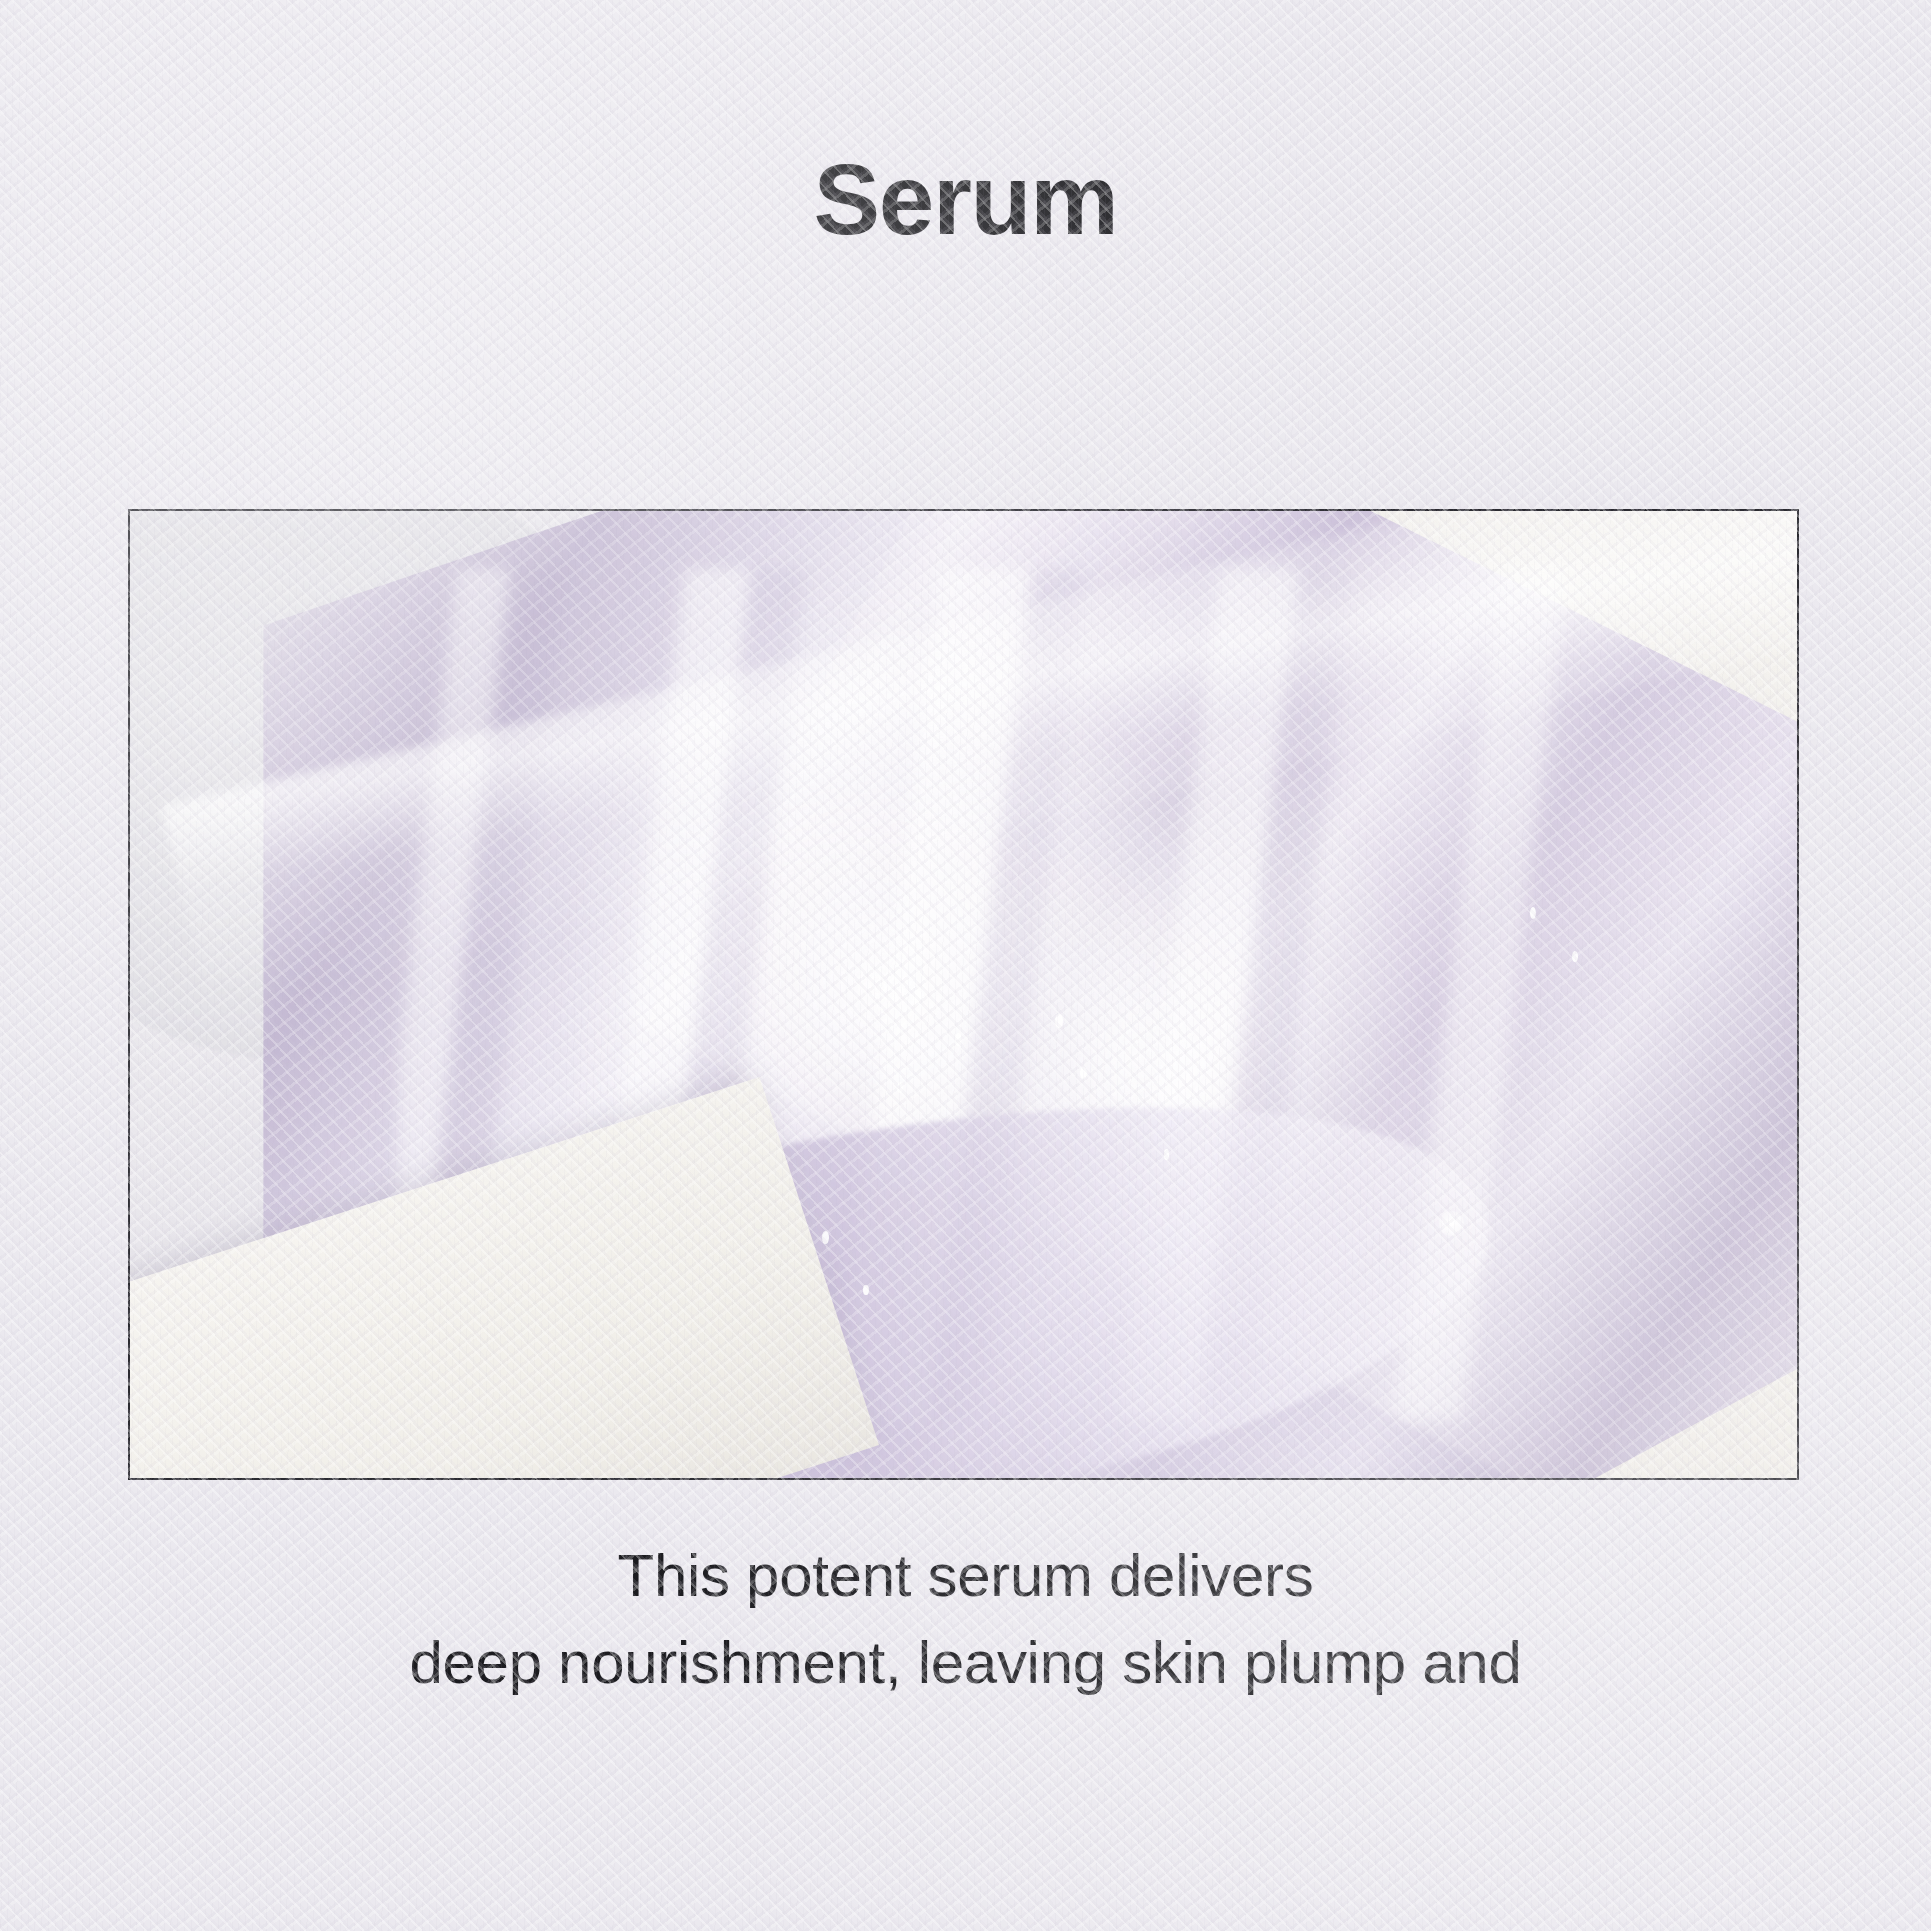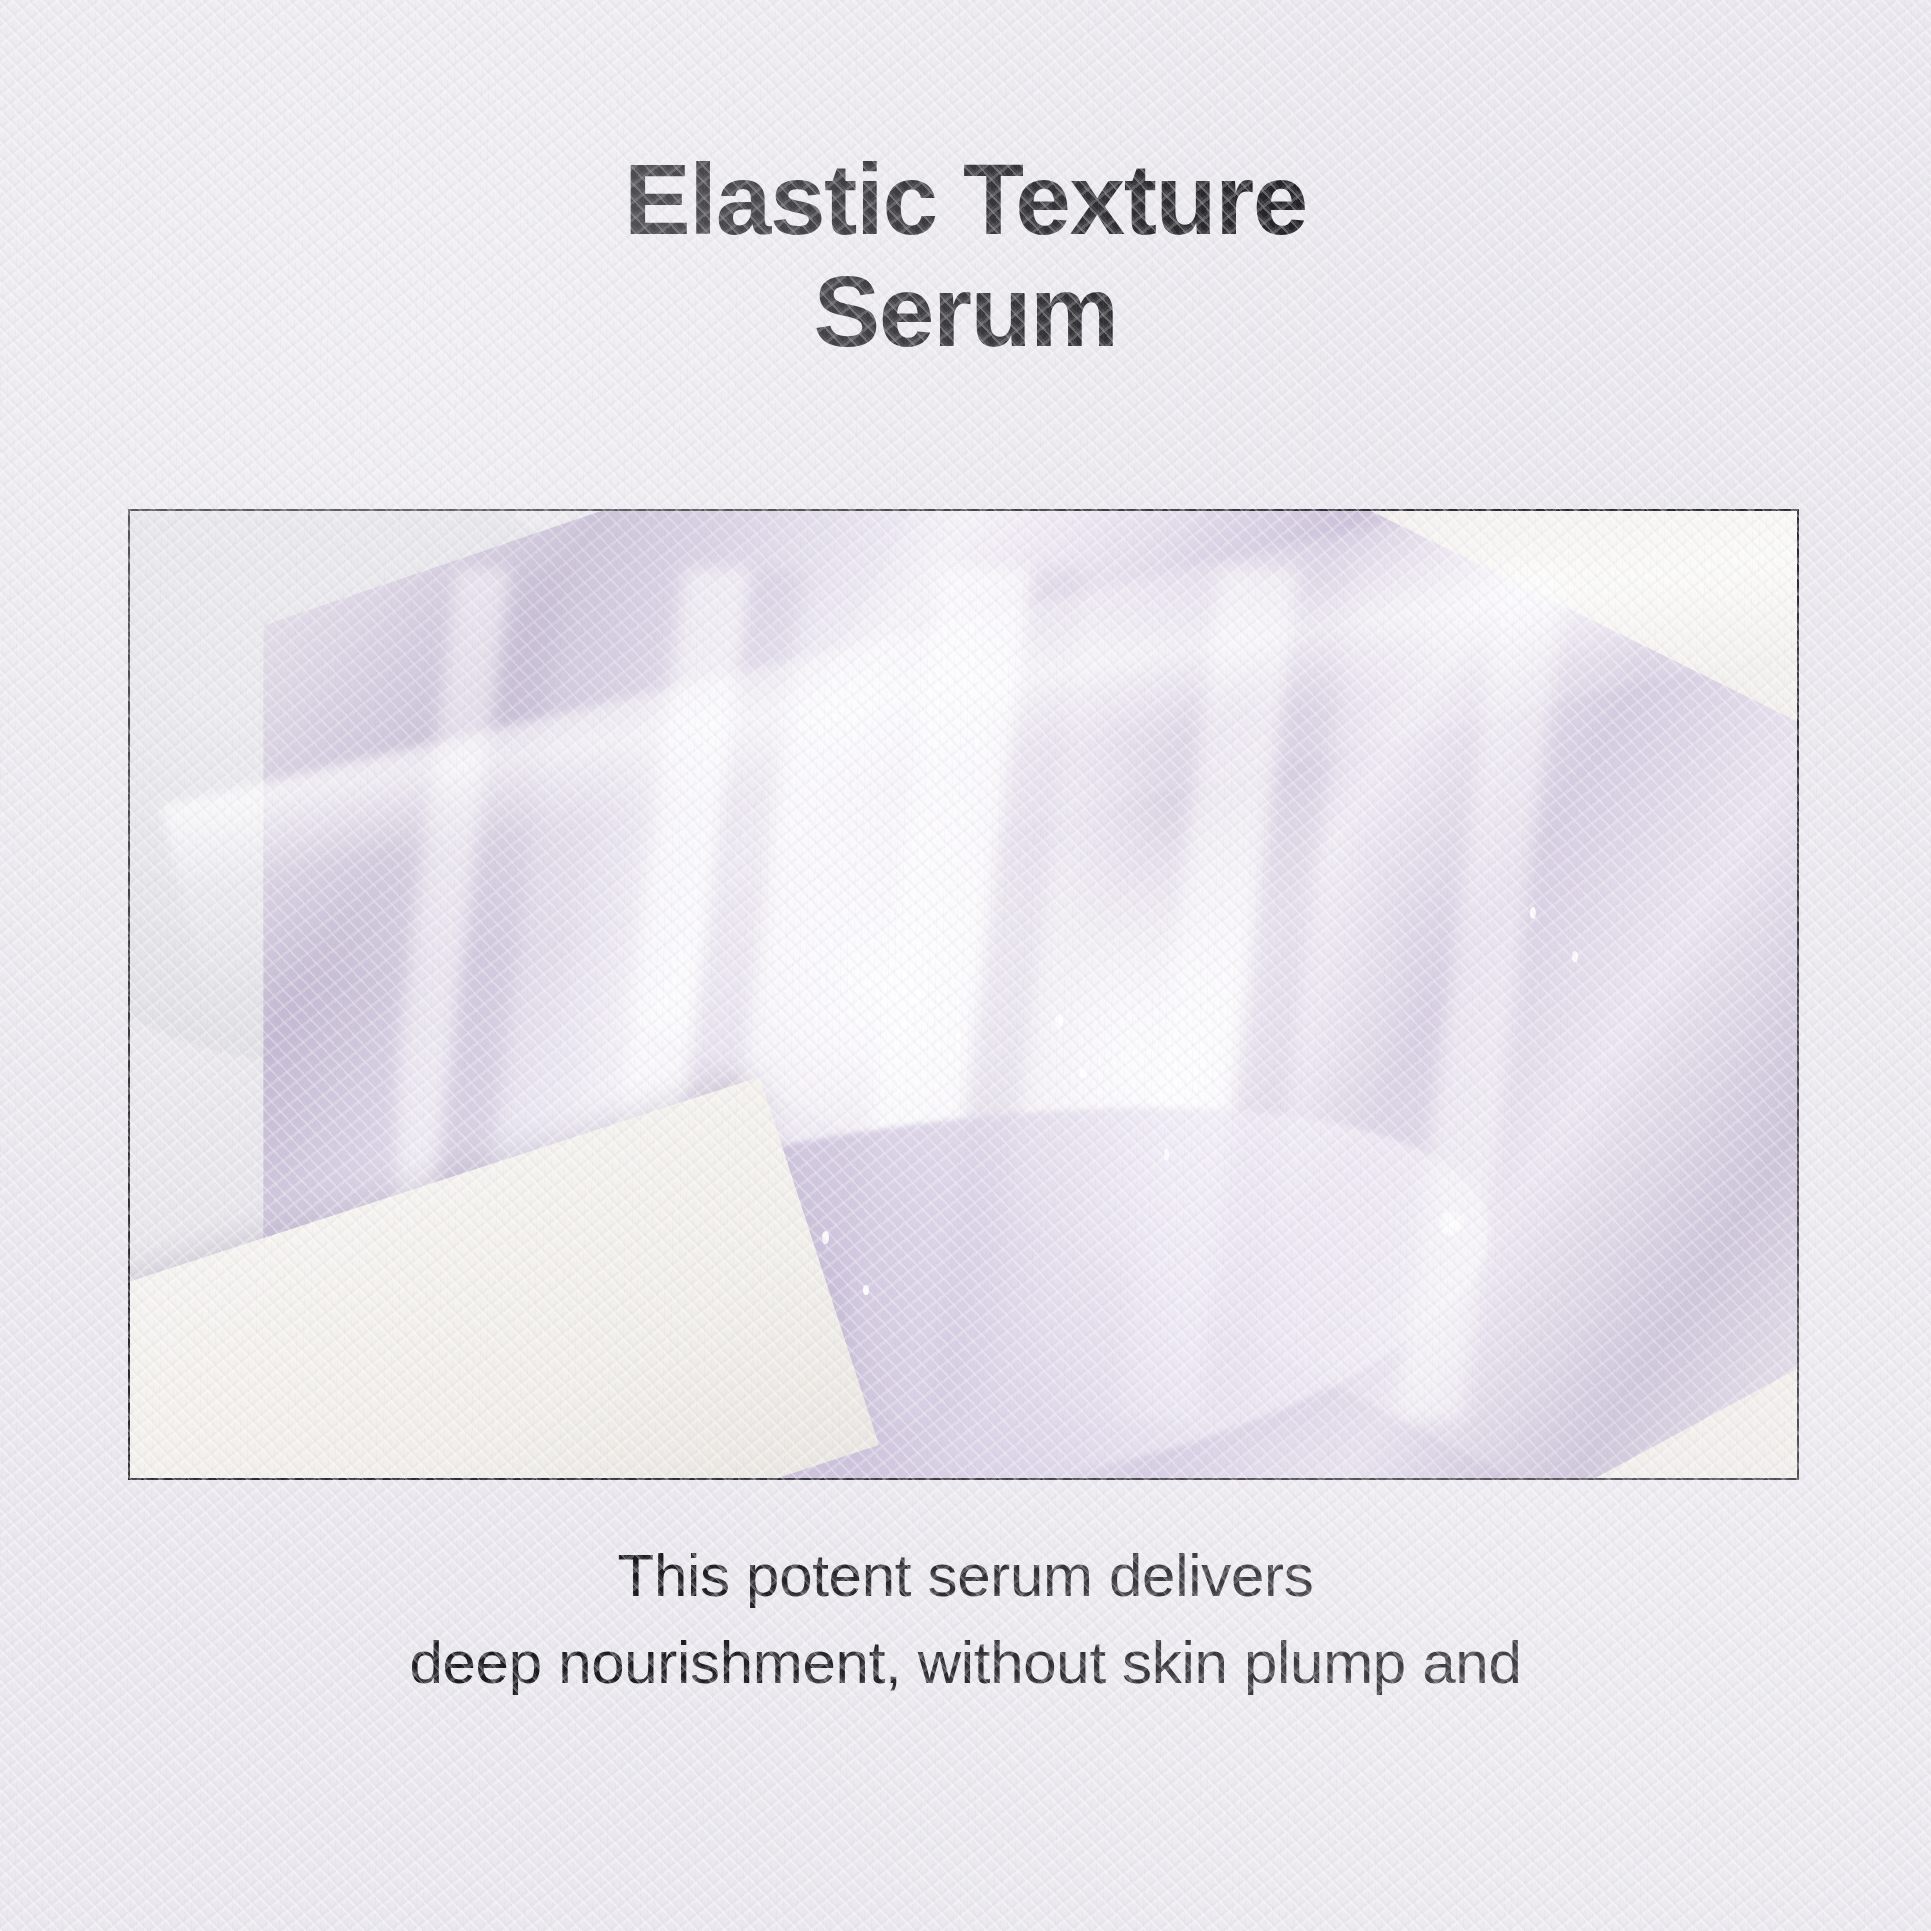--- a/index.html
+++ b/index.html
@@ -235,21 +235,20 @@
     z-index:6;
   }
   .caption .ln{ display:block; }
 </style>
 </head>
 <body>
 
 <div class="page">
 
   <h1 class="headline">
-    <span class="ln">Elastic Texture</span>
     <span class="ln">Serum</span>
   </h1>
 
   <figure class="photo-frame">
     <div class="photo">
 
       <div class="layer-base"></div>
 
       <div class="blob-left"></div>
       <div class="blob-right"></div>
@@ -277,19 +276,19 @@
       <span class="pkg-text pkg-bl-1">5-P</span>
       <span class="pkg-text pkg-bl-2">SLO</span>
       <span class="pkg-text pkg-bl-3">50 m</span>
 
       <div class="carton2"></div>
     </div>
   </figure>
 
   <p class="caption">
     <span class="ln">This potent serum delivers</span>
-    <span class="ln">deep nourishment, without skin plump and</span>
+    <span class="ln">deep nourishment, leaving skin plump and</span>
   </p>
 
 </div>
 
 <div class="paper-texture"></div>
 
 
 </body></html>

